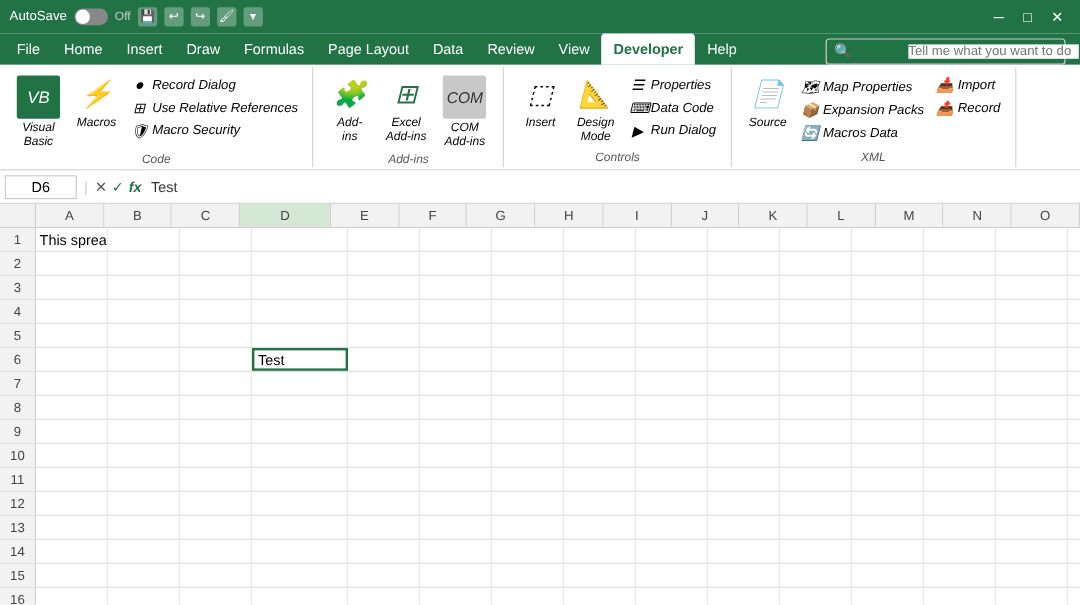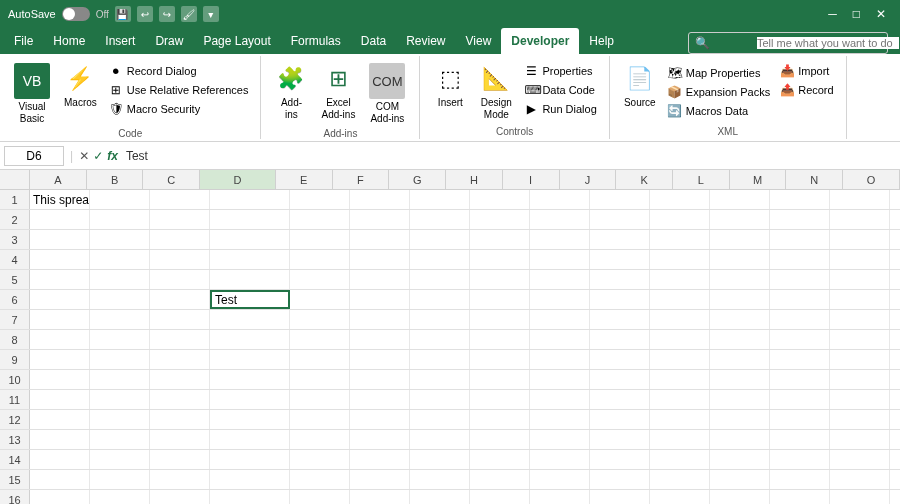--- a/index.html
+++ b/index.html
@@ -64,20 +64,21 @@
       height: 88px;
       padding: 2px 0;
     }
     .ribbon-group {
       display: flex;
       flex-direction: column;
       align-items: center;
       border-right: 1px solid #d4d4d4;
       padding: 4px 8px 0;
       min-width: 60px;
+      font-style: italic;
     }
     .ribbon-group-content {
       display: flex;
       flex: 1;
       gap: 2px;
       align-items: flex-start;
       justify-content: center;
     }
     .ribbon-group-label {
       font-size: 10px;
@@ -264,22 +265,22 @@
     <span style="cursor:pointer;padding:2px 6px;">□</span>
     <span style="cursor:pointer;padding:2px 6px;">✕</span>
   </div>
 </div>
 
 <div class="ribbon-tabs">
   <div class="ribbon-tab">File</div>
   <div class="ribbon-tab">Home</div>
   <div class="ribbon-tab">Insert</div>
   <div class="ribbon-tab">Draw</div>
+  <div class="ribbon-tab">Formulas</div>
   <div class="ribbon-tab">Page Layout</div>
-  <div class="ribbon-tab">Formulas</div>
   <div class="ribbon-tab">Data</div>
   <div class="ribbon-tab">Review</div>
   <div class="ribbon-tab">View</div>
   <div class="ribbon-tab active">Developer</div>
   <div class="ribbon-tab">Help</div>
   <div class="search-area">
     <div class="search-box">
       <span style="color:#555;font-size:12px;">🔍</span>
       <input type="text" placeholder="Tell me what you want to do" style="">
     </div>

